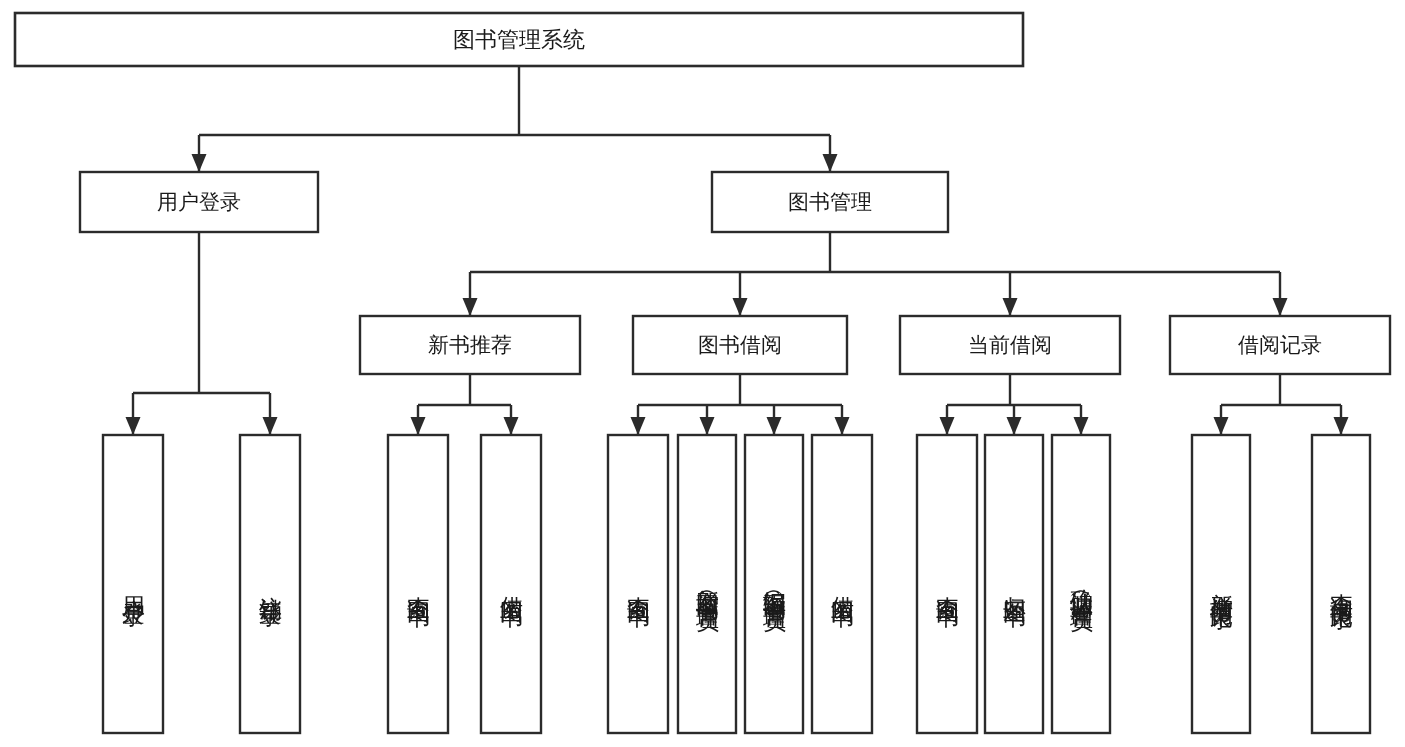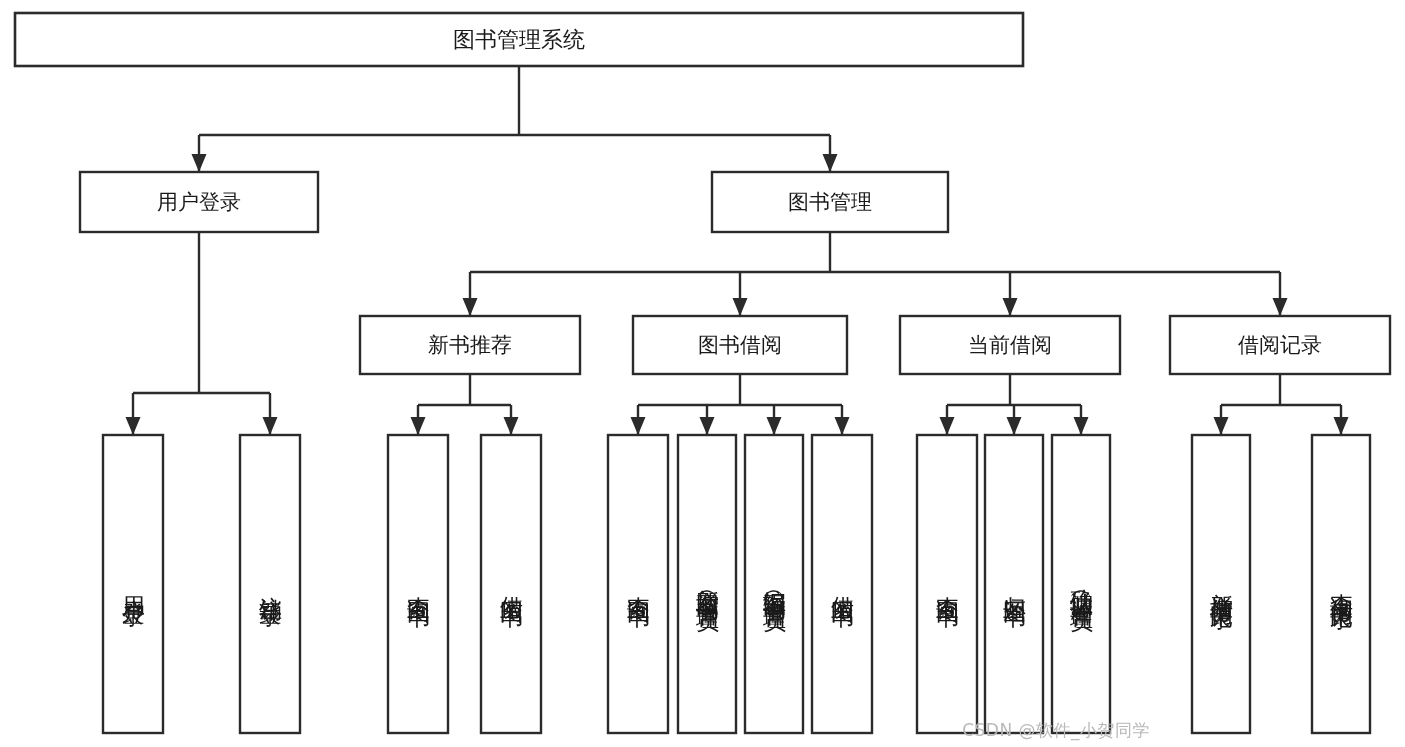--- a/index.html
+++ b/index.html
@@ -256,15 +256,14 @@
         <span class="leaf-label">确认归还（管理员）</span>
       </div>
       <div class="leaf-label-wrap" style="left: 1192px; top: 435px; width: 58px; height: 298px;">
         <span class="leaf-label">新增借阅记录</span>
       </div>
       <div class="leaf-label-wrap" style="left: 1312px; top: 435px; width: 58px; height: 298px;">
         <span class="leaf-label">查询借阅记录</span>
       </div>
     </div>
 
-  <div class="watermark">CSDN @软件_小贺同学</div>
 
 </div>
 
 </body></html>

